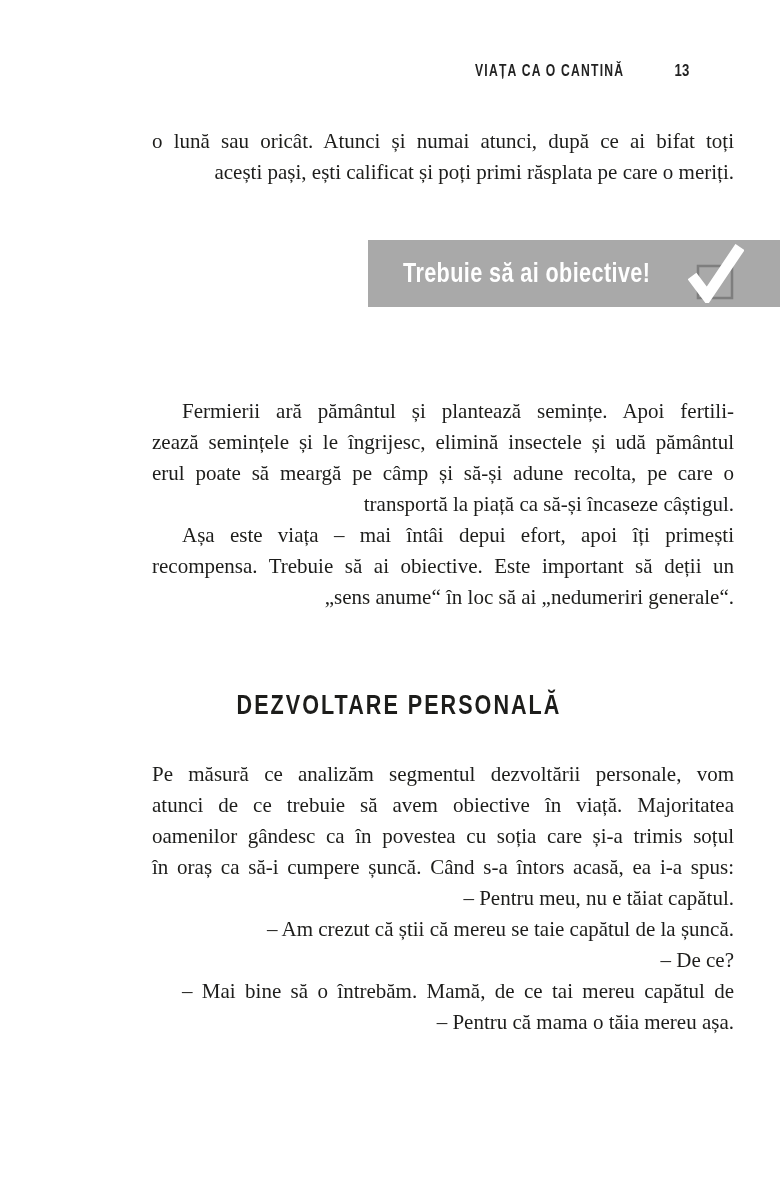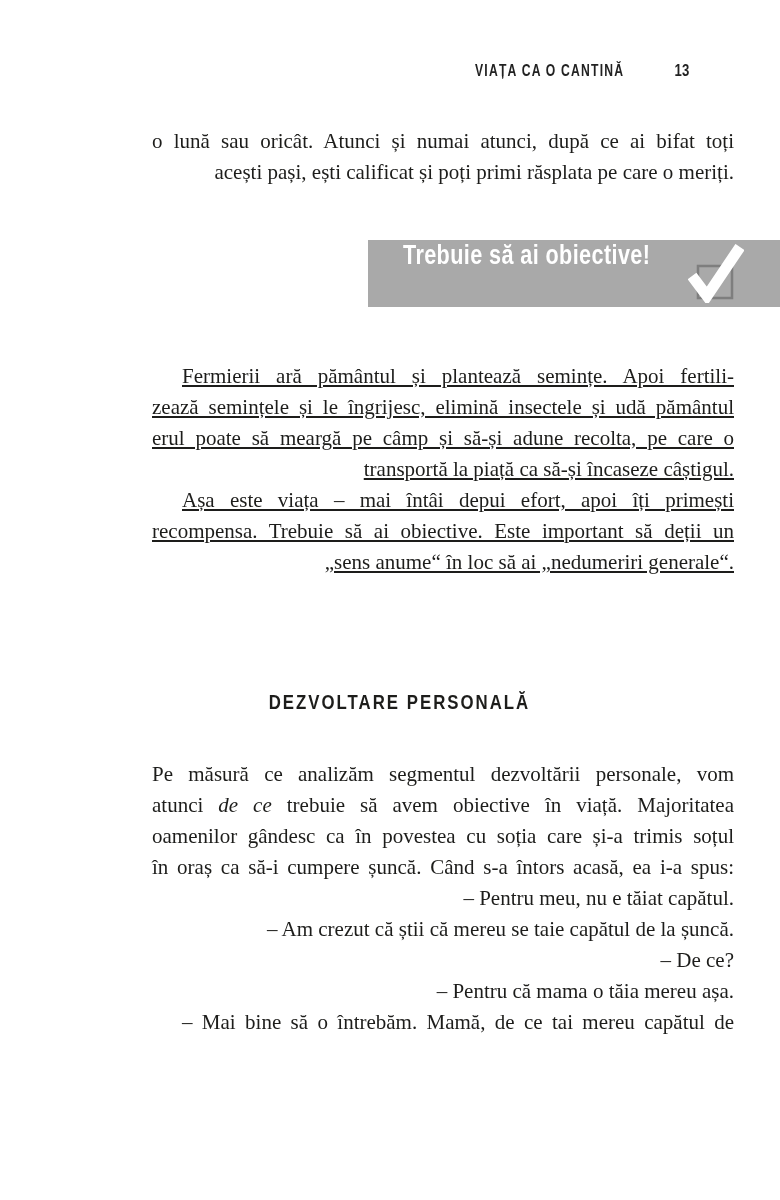--- a/index.html
+++ b/index.html
@@ -18,41 +18,41 @@
     font-size:16px; color:#222;
   }
   .runtitle { display:inline-block; letter-spacing:1.6px; transform:scaleX(0.76); transform-origin:left center; white-space:nowrap; }
   .pagenum  { display:inline-block; letter-spacing:0.5px; transform:scaleX(0.82); transform-origin:right center; }
 
   
   .block { position:absolute; left:108px; width:582px;margin-left:44px; }
   .tl { font-size:21px; line-height:31px; text-align:right; }
   .fill { text-align:justify; text-align-last:justify; }
   .ind { text-indent:30px; }
-  .it { font-style:italic; }
+  .it { }
 
   #p1   { top:126px; }
-  #p2p3 { top:361px;text-decoration:underline; }
+  #p2p3 { top:396px; }
   #p4d  { top:759px; }
 
   
   .callout {
     position:absolute; top:240px; left:368px; width:412px; height:67px;
-    display:flex; align-items:flex-start; padding-left:35px; box-sizing:border-box;
+    display:flex; align-items:center; padding-left:35px; box-sizing:border-box;
   }
   .callout-label {
     display:inline-block; font-size:27px; letter-spacing:0.5px; color:#ffffff;
     transform:scaleX(0.80); transform-origin:left center; white-space:nowrap;
   }
   .callout-icon { position:absolute; right:36px; top:4px; width:56px; height:59px; }
 
   
   .heading {
     position:absolute; top:690px; left:108px; width:582px;
-    text-align:center; font-size:21px; color:#1d1d1b;
+    text-align:center; font-size:27px; color:#1d1d1b;
   }
   .heading-inner { display:inline-block; letter-spacing:2.5px; transform:scaleX(0.80); transform-origin:center center; white-space:nowrap; }
 </style>
 </head>
 <body>
 
 <div id="page">
 
   <div class="runhead sans">
     <span class="runtitle">VIAȚA CA O CANTINĂ</span>
@@ -87,17 +87,17 @@
   </div>
 
   <div id="p4d" class="block">
     <div class="tl fill">Pe măsură ce analizăm segmentul dezvoltării personale, vom</div>
     <div class="tl fill"><span>atunci </span><span class="it">de ce</span><span> trebuie să avem obiective în viață. Majoritatea</span></div>
     <div class="tl fill">oamenilor gândesc ca în povestea cu soția care și-a trimis soțul</div>
     <div class="tl fill">în oraș ca să-i cumpere șuncă. Când s-a întors acasă, ea i-a spus:</div>
     <div class="tl ind">– Pentru meu, nu e tăiat capătul.</div>
     <div class="tl ind">– Am crezut că știi că mereu se taie capătul de la șuncă.</div>
     <div class="tl ind">– De ce?</div>
+    <div class="tl fill ind">– Mai bine să o întrebăm. Mamă, de ce tai mereu capătul de</div>
     <div class="tl ind">– Pentru că mama o tăia mereu așa.</div>
-    <div class="tl fill ind">– Mai bine să o întrebăm. Mamă, de ce tai mereu capătul de</div>
   </div>
 
 </div>
 
 </body></html>

